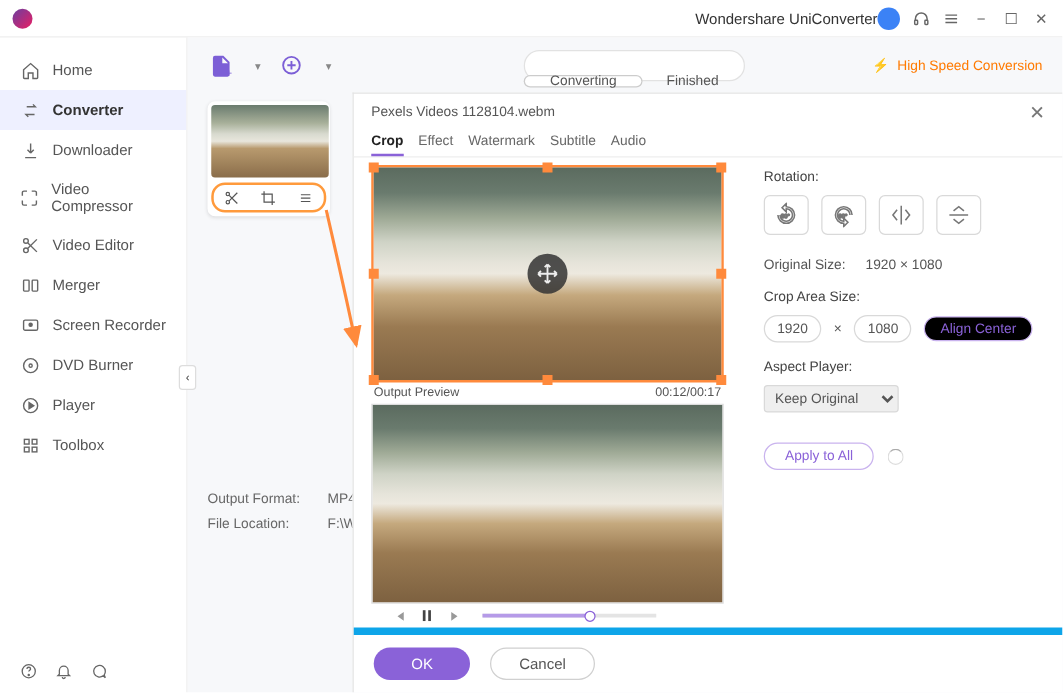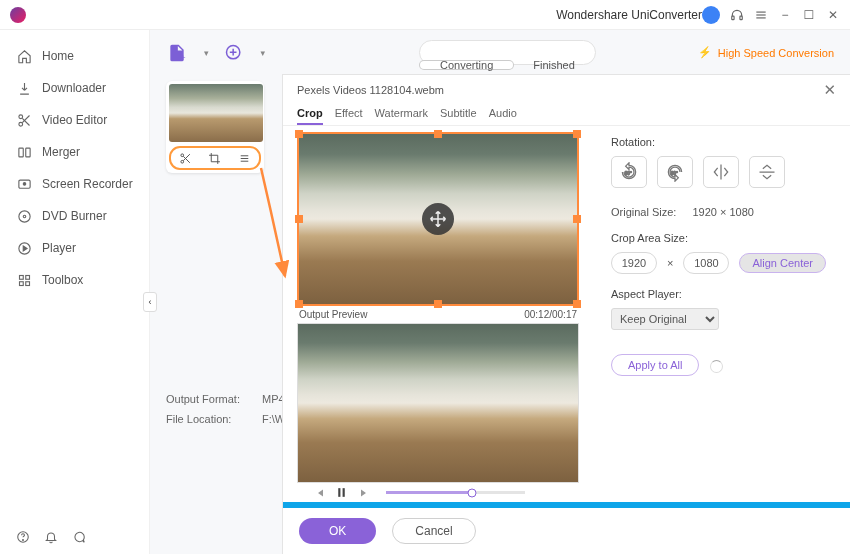--- a/index.html
+++ b/index.html
@@ -71,21 +71,21 @@
 .preview-img { width: 100%; height: 168px; background: linear-gradient(to bottom, #5b6b5f 0%, #6a7b6e 12%, #9faa96 24%, #cfd3c6 35%, #e6e4da 45%, #ede9df 50%, #c5a97e 60%, #9a7a52 75%, #7d6140 100%); border: 1px solid #ddd; }
 
 
 .controls { flex: 1; padding: 10px 18px 0; font-size: 11px; color: #555; }
 .ctrl-label { font-size: 11px; color: #444; margin-bottom: 8px; }
 .rot-row { display: flex; gap: 10px; margin-bottom: 18px; }
 .rot-btn { width: 36px; height: 32px; border: 1px solid #d9d9d9; border-radius: 5px; display: flex; align-items: center; justify-content: center; cursor: pointer; color: #777; }
 .rot-btn svg { width: 20px; height: 20px; }
 .kv { display: flex; align-items: center; gap: 10px; margin-bottom: 14px; }
 .sizebox { width: 46px; height: 22px; border: 1px solid #d9d9d9; border-radius: 11px; text-align: center; font-size: 11px; color: #555; }
-.align-btn { border: 1px solid #c9b3ee; color: #8a62d8; border-radius: 11px; padding: 3px 12px; cursor: pointer; font-size: 11px; background: #e5e5e5; }
+.align-btn { border: 1px solid #c9b3ee; color: #8a62d8; border-radius: 11px; padding: 3px 12px; cursor: pointer; font-size: 11px; background: #000000; }
 .aspect-select { width: 108px; height: 22px; border: 1px solid #d9d9d9; border-radius: 3px; font-size: 11px; padding: 0 4px; color: #555; }
 .apply-btn { border: 1px solid #c9b3ee; color: #8a62d8; border-radius: 11px; padding: 4px 16px; cursor: pointer; font-size: 11px; background: #fff; display: inline-block; margin-top: 24px; }
 .loading { display: inline-block; width: 13px; height: 13px; border: 1.5px solid #ddd; border-top-color: #aaa; border-radius: 50%; margin-left: 8px; vertical-align: middle; }
 
 
 .playback { border-top: 0px solid #eee; padding: 2px 14px; display: flex; align-items: center; gap: 8px; }
 .pb-btn { cursor: pointer; color: #999; width: 15px; height: 15px; display: flex; align-items: center; justify-content: center; }
 .pb-btn svg { width: 12px; height: 12px; }
 .pb-btn.main { color: #444; }
 .pb-btn.main svg { width: 13px; height: 13px; }
@@ -133,27 +133,43 @@
 
   <div class="sidebar">
     <div class="side-item">
       <span class="side-icon">
           <svg viewBox="0 0 24 24" fill="none" stroke="currentColor" stroke-width="1.8">
             <path d="M3 11l9-8 9 8v10a1 1 0 01-1 1h-5v-7h-6v7H4a1 1 0 01-1-1V11z"></path>
           </svg>
         </span>
       <span>Home</span>
     </div>
+    <div class="side-item active">
+      <span class="side-icon">
+          <svg viewBox="0 0 24 24" fill="none" stroke="currentColor" stroke-width="1.8">
+            <path d="M7 7h11l-3-3M17 17H6l3 3"></path>
+          </svg>
+        </span>
+      <span>Converter</span>
+    </div>
     <div class="side-item">
       <span class="side-icon">
           <svg viewBox="0 0 24 24" fill="none" stroke="currentColor" stroke-width="1.8">
             <path d="M12 3v12m0 0l-4-4m4 4l4-4M5 21h14"></path>
           </svg>
         </span>
       <span>Downloader</span>
+    </div>
+    <div class="side-item">
+      <span class="side-icon">
+          <svg viewBox="0 0 24 24" fill="none" stroke="currentColor" stroke-width="1.8">
+            <path d="M9 3H5a2 2 0 00-2 2v4m18 0V5a2 2 0 00-2-2h-4M3 15v4a2 2 0 002 2h4m6 0h4a2 2 0 002-2v-4"></path>
+          </svg>
+        </span>
+      <span>Video Compressor</span>
     </div>
     <div class="side-item">
       <span class="side-icon">
           <svg viewBox="0 0 24 24" fill="none" stroke="currentColor" stroke-width="1.8">
             <circle cx="6" cy="6" r="3"></circle>
             <circle cx="6" cy="18" r="3"></circle>
             <line x1="20" y1="4" x2="8.5" y2="15.5"></line>
             <line x1="20" y1="20" x2="8.5" y2="8.5"></line>
           </svg>
         </span>

